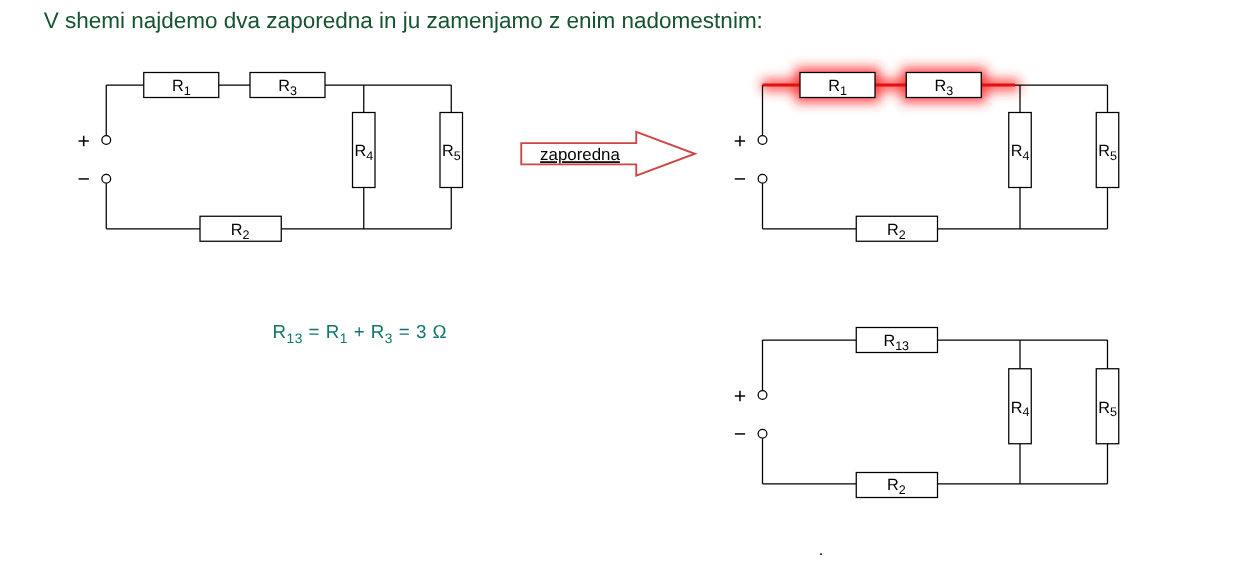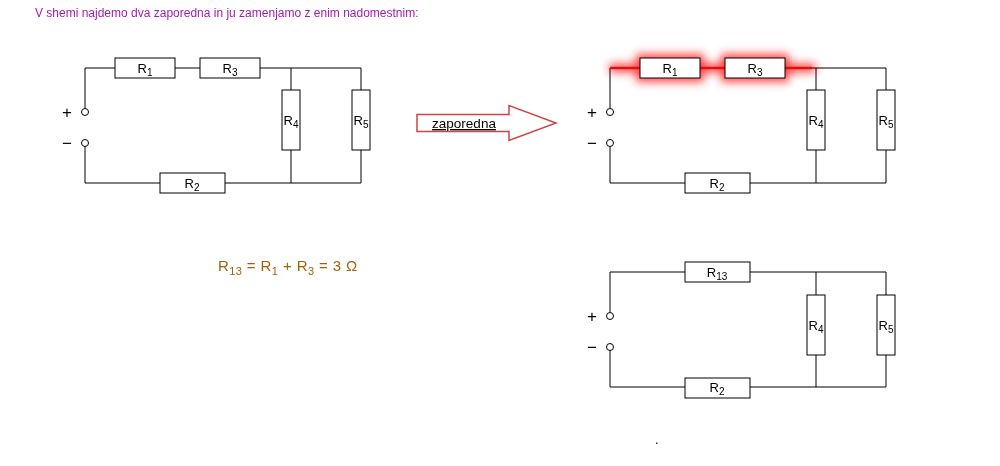--- a/index.html
+++ b/index.html
@@ -2,42 +2,42 @@
 <html><head>
 <meta charset="utf-8">
 <style>
   html,body { margin:0; padding:0; background:#ffffff; }
   .page {
     position:relative; width:1000px; height:466px; background:#ffffff;
     font-family:"Liberation Sans", sans-serif; overflow:hidden;
   }
   .title {
     position:absolute; left:35px; top:6px;
-    font-size:12px; color:#a21caf;
+    font-size:18px; color:#14532d;
   }
   svg.schematic { position:absolute; left:0; top:0; }
 
   .wire   { stroke:#000; stroke-width:1; fill:none; }
   .rbox   { fill:#fff; stroke:#000; stroke-width:1; }
   .rlabel { font-family:"Liberation Sans", sans-serif; font-size:13px; fill:#000; }
   .rlabel .sub { font-size:10px; }
   .sign   { font-family:"Liberation Sans", sans-serif; font-size:17px; fill:#000; }
   .term   { fill:#fff; stroke:#000; stroke-width:1; }
 
   .glow-line { stroke-width:9; fill:none; stroke-linecap:round; opacity:0.85; }
   .glow-rect { opacity:0.85; }
   .hot-wire  { stroke-width:2.5; fill:none; }
 
   .arrow-shape { fill:#ffffff; stroke-width:1.5; stroke-linejoin:miter; }
   .arrow-label { font-family:"Liberation Sans", sans-serif; font-size:13.5px; fill:#000;
                  text-decoration:underline; }
 
   .formula {
     position:absolute; left:218px; top:257px;
-    font-size:15px; color:#a16207; letter-spacing:0.4px;text-align:right;
+    font-size:15px; color:#0f766e; letter-spacing:0.4px;text-align:right;
   }
   .formula sub { font-size:11px; }
 
   .period { position:absolute; left:655px; top:432px; font-size:13px; color:#000; }
 </style>
 </head>
 <body>
 
 <div class="page">
 

